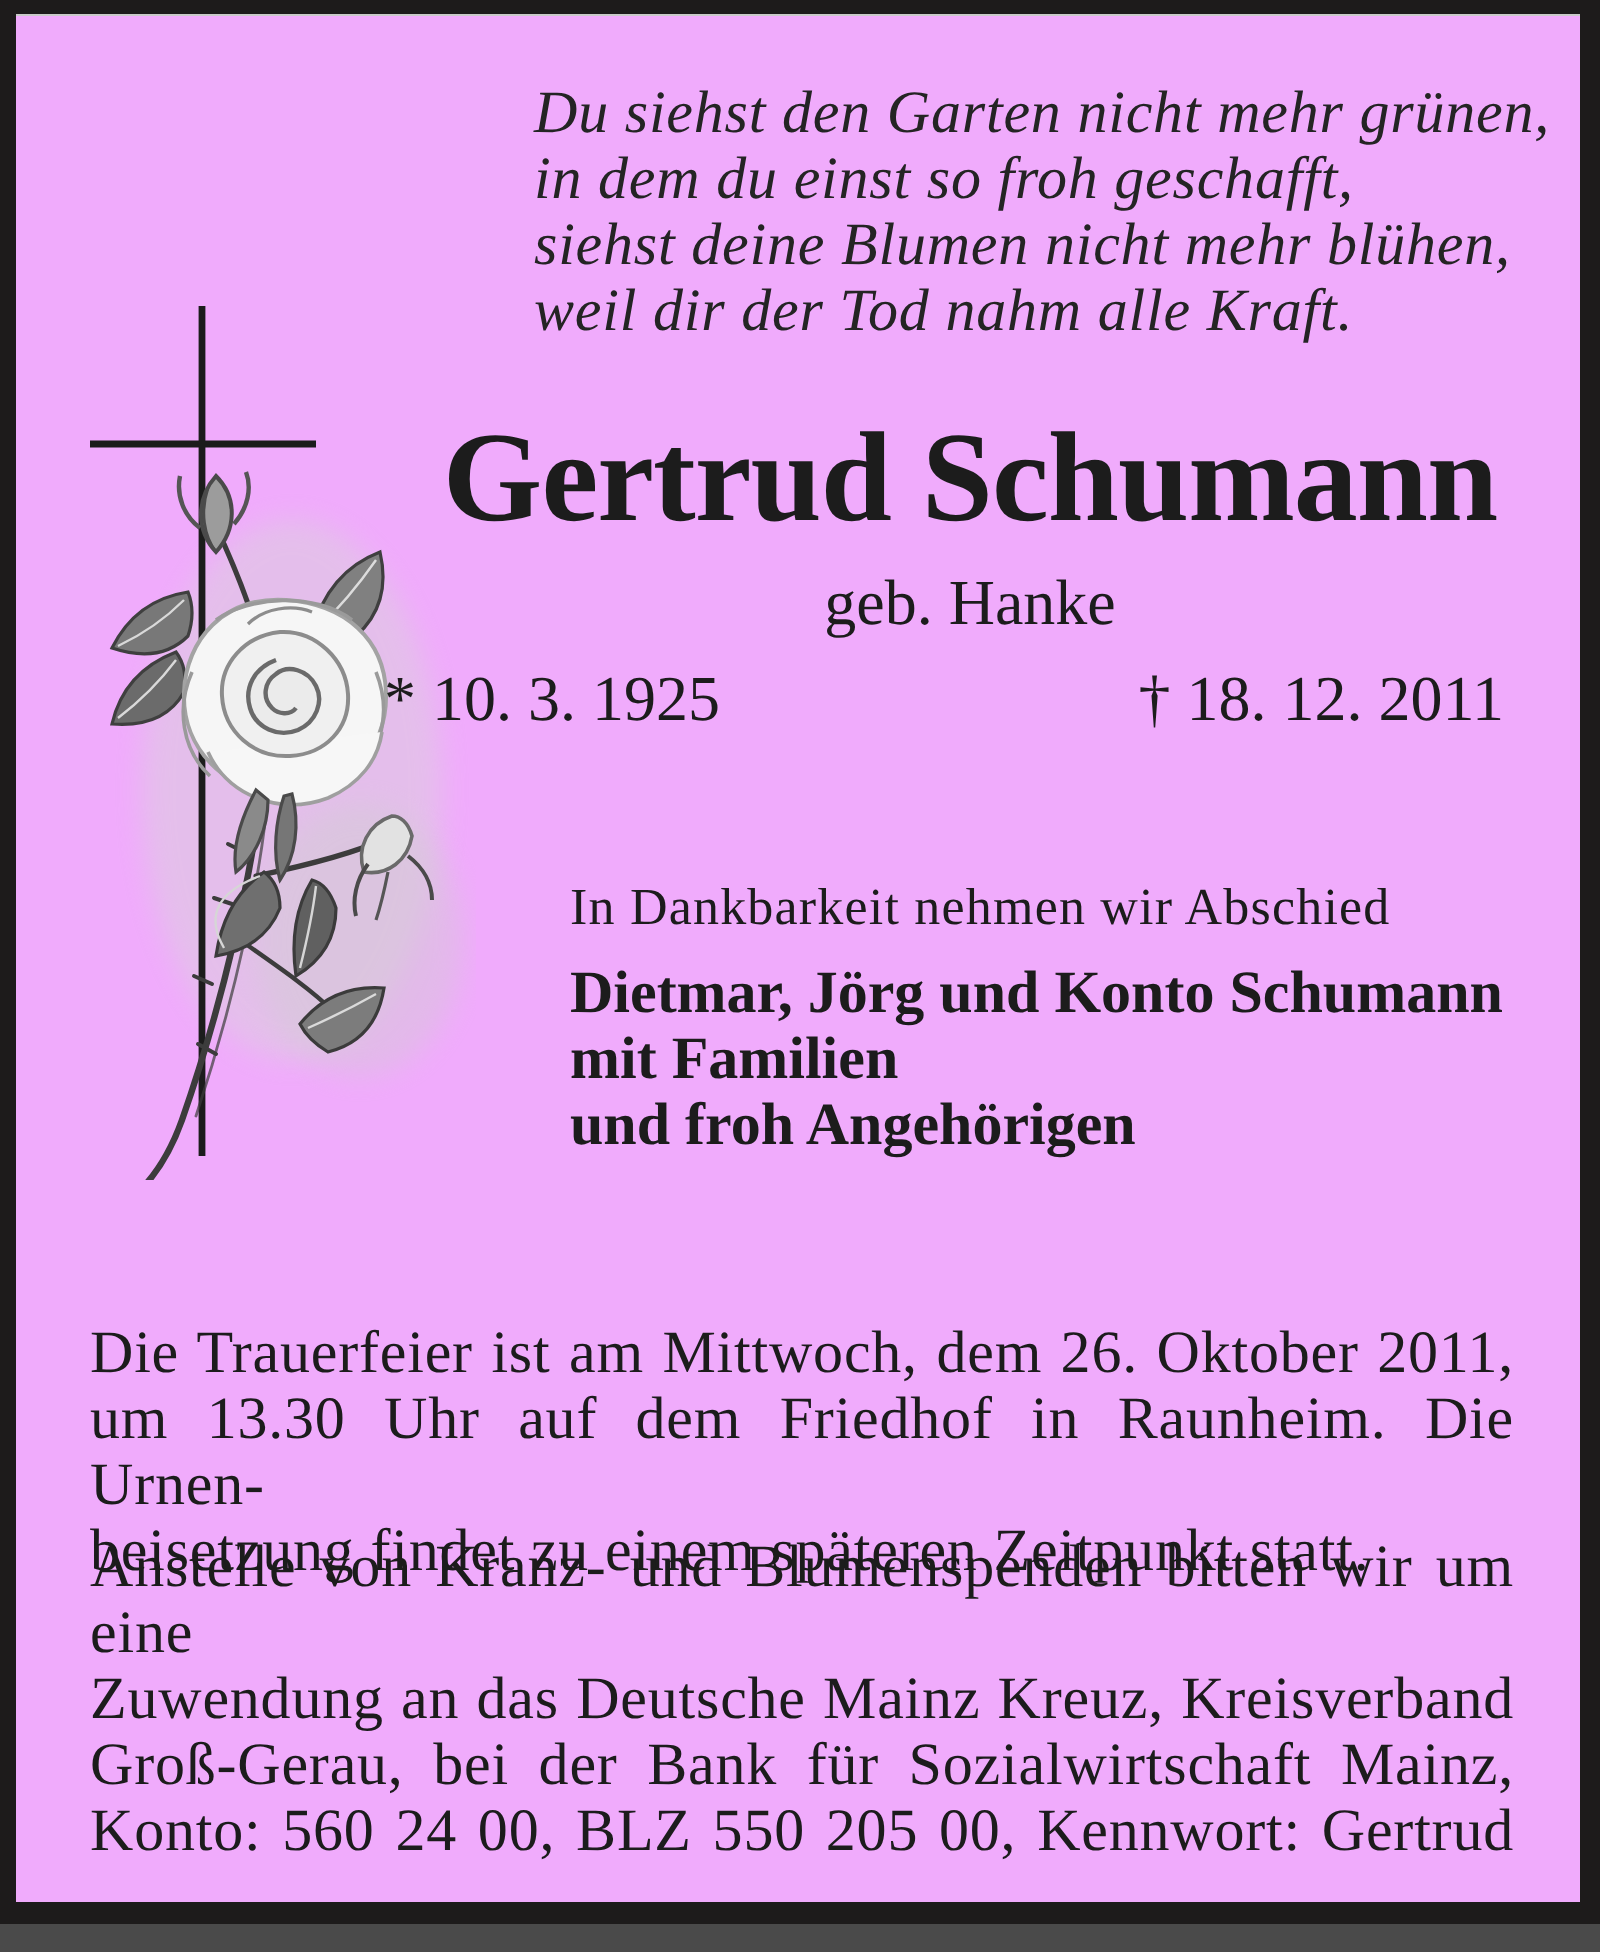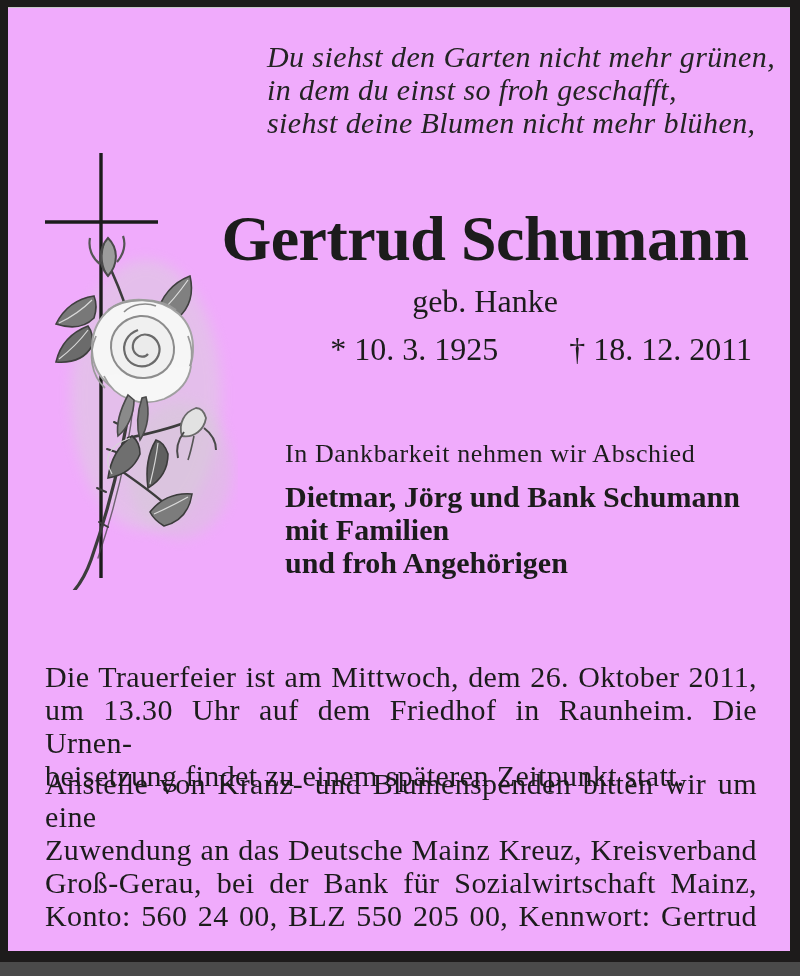--- a/index.html
+++ b/index.html
@@ -44,21 +44,21 @@
     font-size: 64px;
     line-height: 70px;
     font-weight: bold;
     letter-spacing: -0.5px;
     white-space: nowrap;
   }
   .maiden { top: 283px; font-size: 32px; line-height: 36px; }
   .dates {
     top: 330px;
     font-size: 32px; line-height: 38px;
-    display: flex; justify-content: flex-end; gap: 71px;
+    display: flex; justify-content: space-between; gap: 46px;
     transform: translateX(-13px);
     white-space: nowrap;
   }
   
   .farewell-intro {
     position: absolute; left: 285px; top: 437px;
     font-size: 26px; line-height: 33px; letter-spacing: 0.6px;
     white-space: nowrap;
   }
   .mourners {
@@ -157,32 +157,33 @@
     <g fill="#7c7c7c" stroke="#3b3b3b" stroke-width="1.6">
       <path d="M122 372 Q 138 352 164 354 Q 160 380 136 386 Q 126 380 122 372 Z"></path>
       <path d="M126 374 Q 144 366 160 357" fill="none" stroke="#dadada" stroke-width="1.2"></path>
     </g>
   </svg>
 
   <div class="poem">
     <div>Du siehst den Garten nicht mehr grünen,</div>
     <div>in dem du einst so froh geschafft,</div>
     <div>siehst deine Blumen nicht mehr blühen,</div>
+    <div>weil dir der Tod nahm alle Kraft.</div>
   </div>
 
   <div class="center-col name">Gertrud Schumann</div>
   <div class="center-col maiden">geb. Hanke</div>
   <div class="center-col dates">
     <span>* 10. 3. 1925</span>
     <span>† 18. 12. 2011</span>
   </div>
 
   <div class="farewell-intro">In Dankbarkeit nehmen wir Abschied</div>
   <div class="mourners">
-    <div>Dietmar, Jörg und Bank Schumann</div>
+    <div>Dietmar, Jörg und Konto Schumann</div>
     <div>mit Familien</div>
     <div>und froh Angehörigen</div>
   </div>
 
 
   <div class="body-block para1">
     <div class="jline">Die Trauerfeier ist am Mittwoch, dem 26. Oktober 2011,</div>
     <div class="jline">um 13.30 Uhr auf dem Friedhof in Raunheim. Die Urnen-</div>
     <div>beisetzung findet zu einem späteren Zeitpunkt statt.</div>
   </div>

